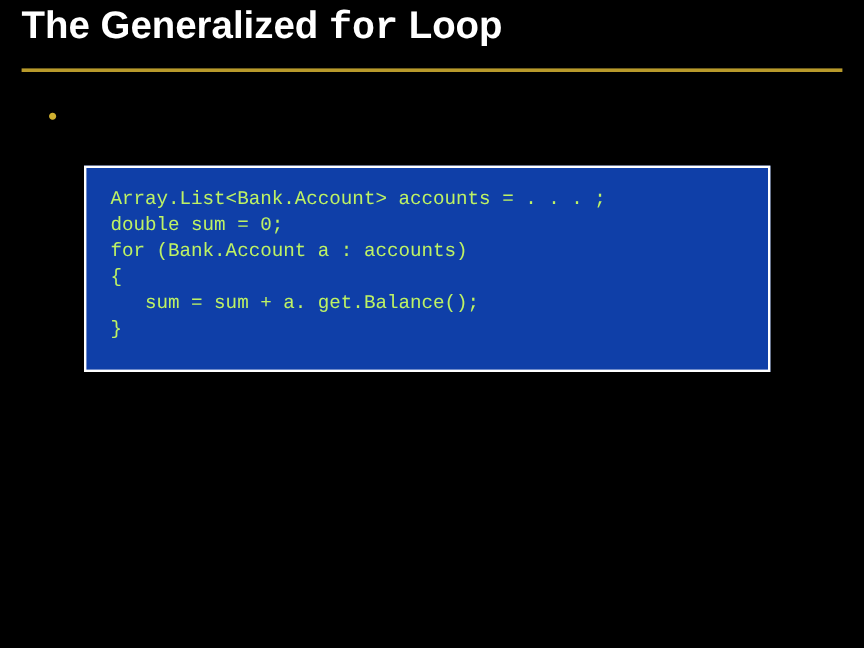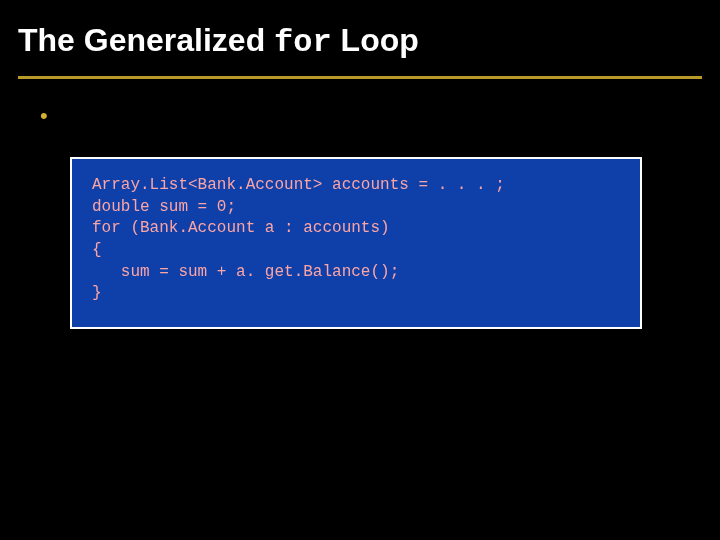--- a/index.html
+++ b/index.html
@@ -12,21 +12,21 @@
     font-family: Arial, Helvetica, sans-serif;
     overflow: hidden;
   }
   .slide {
     width: 720px;
     height: 540px;
     position: relative;
     box-sizing: border-box;
   }
   .title-area {
-    padding: 23px 18px 6px 18px;
+    padding: 4px 18px 6px 18px;
   }
   .title-line1 {
     font-size: 32px;
     font-weight: bold;
     color: #fff;
     line-height: 1.1;
   }
   .title-line1 .mono {
     font-family: "Courier New", Courier, monospace;
     font-weight: bold;
@@ -64,21 +64,21 @@
     background: #0f3fa8;
     border: 2px solid #fff;
     padding: 16px 20px 22px 20px;
     box-sizing: border-box;
   }
   .code-box pre {
     margin: 0;
     font-family: "Courier New", Courier, monospace;
     font-size: 16px;
     line-height: 1.35;
-    color: #fca5a5;
+    color: #bef264;
     white-space: pre;
   }
 </style>
 </head>
 <body>
 
 <div class="slide">
 
   <div class="title-area">
     <div class="title-line1">

